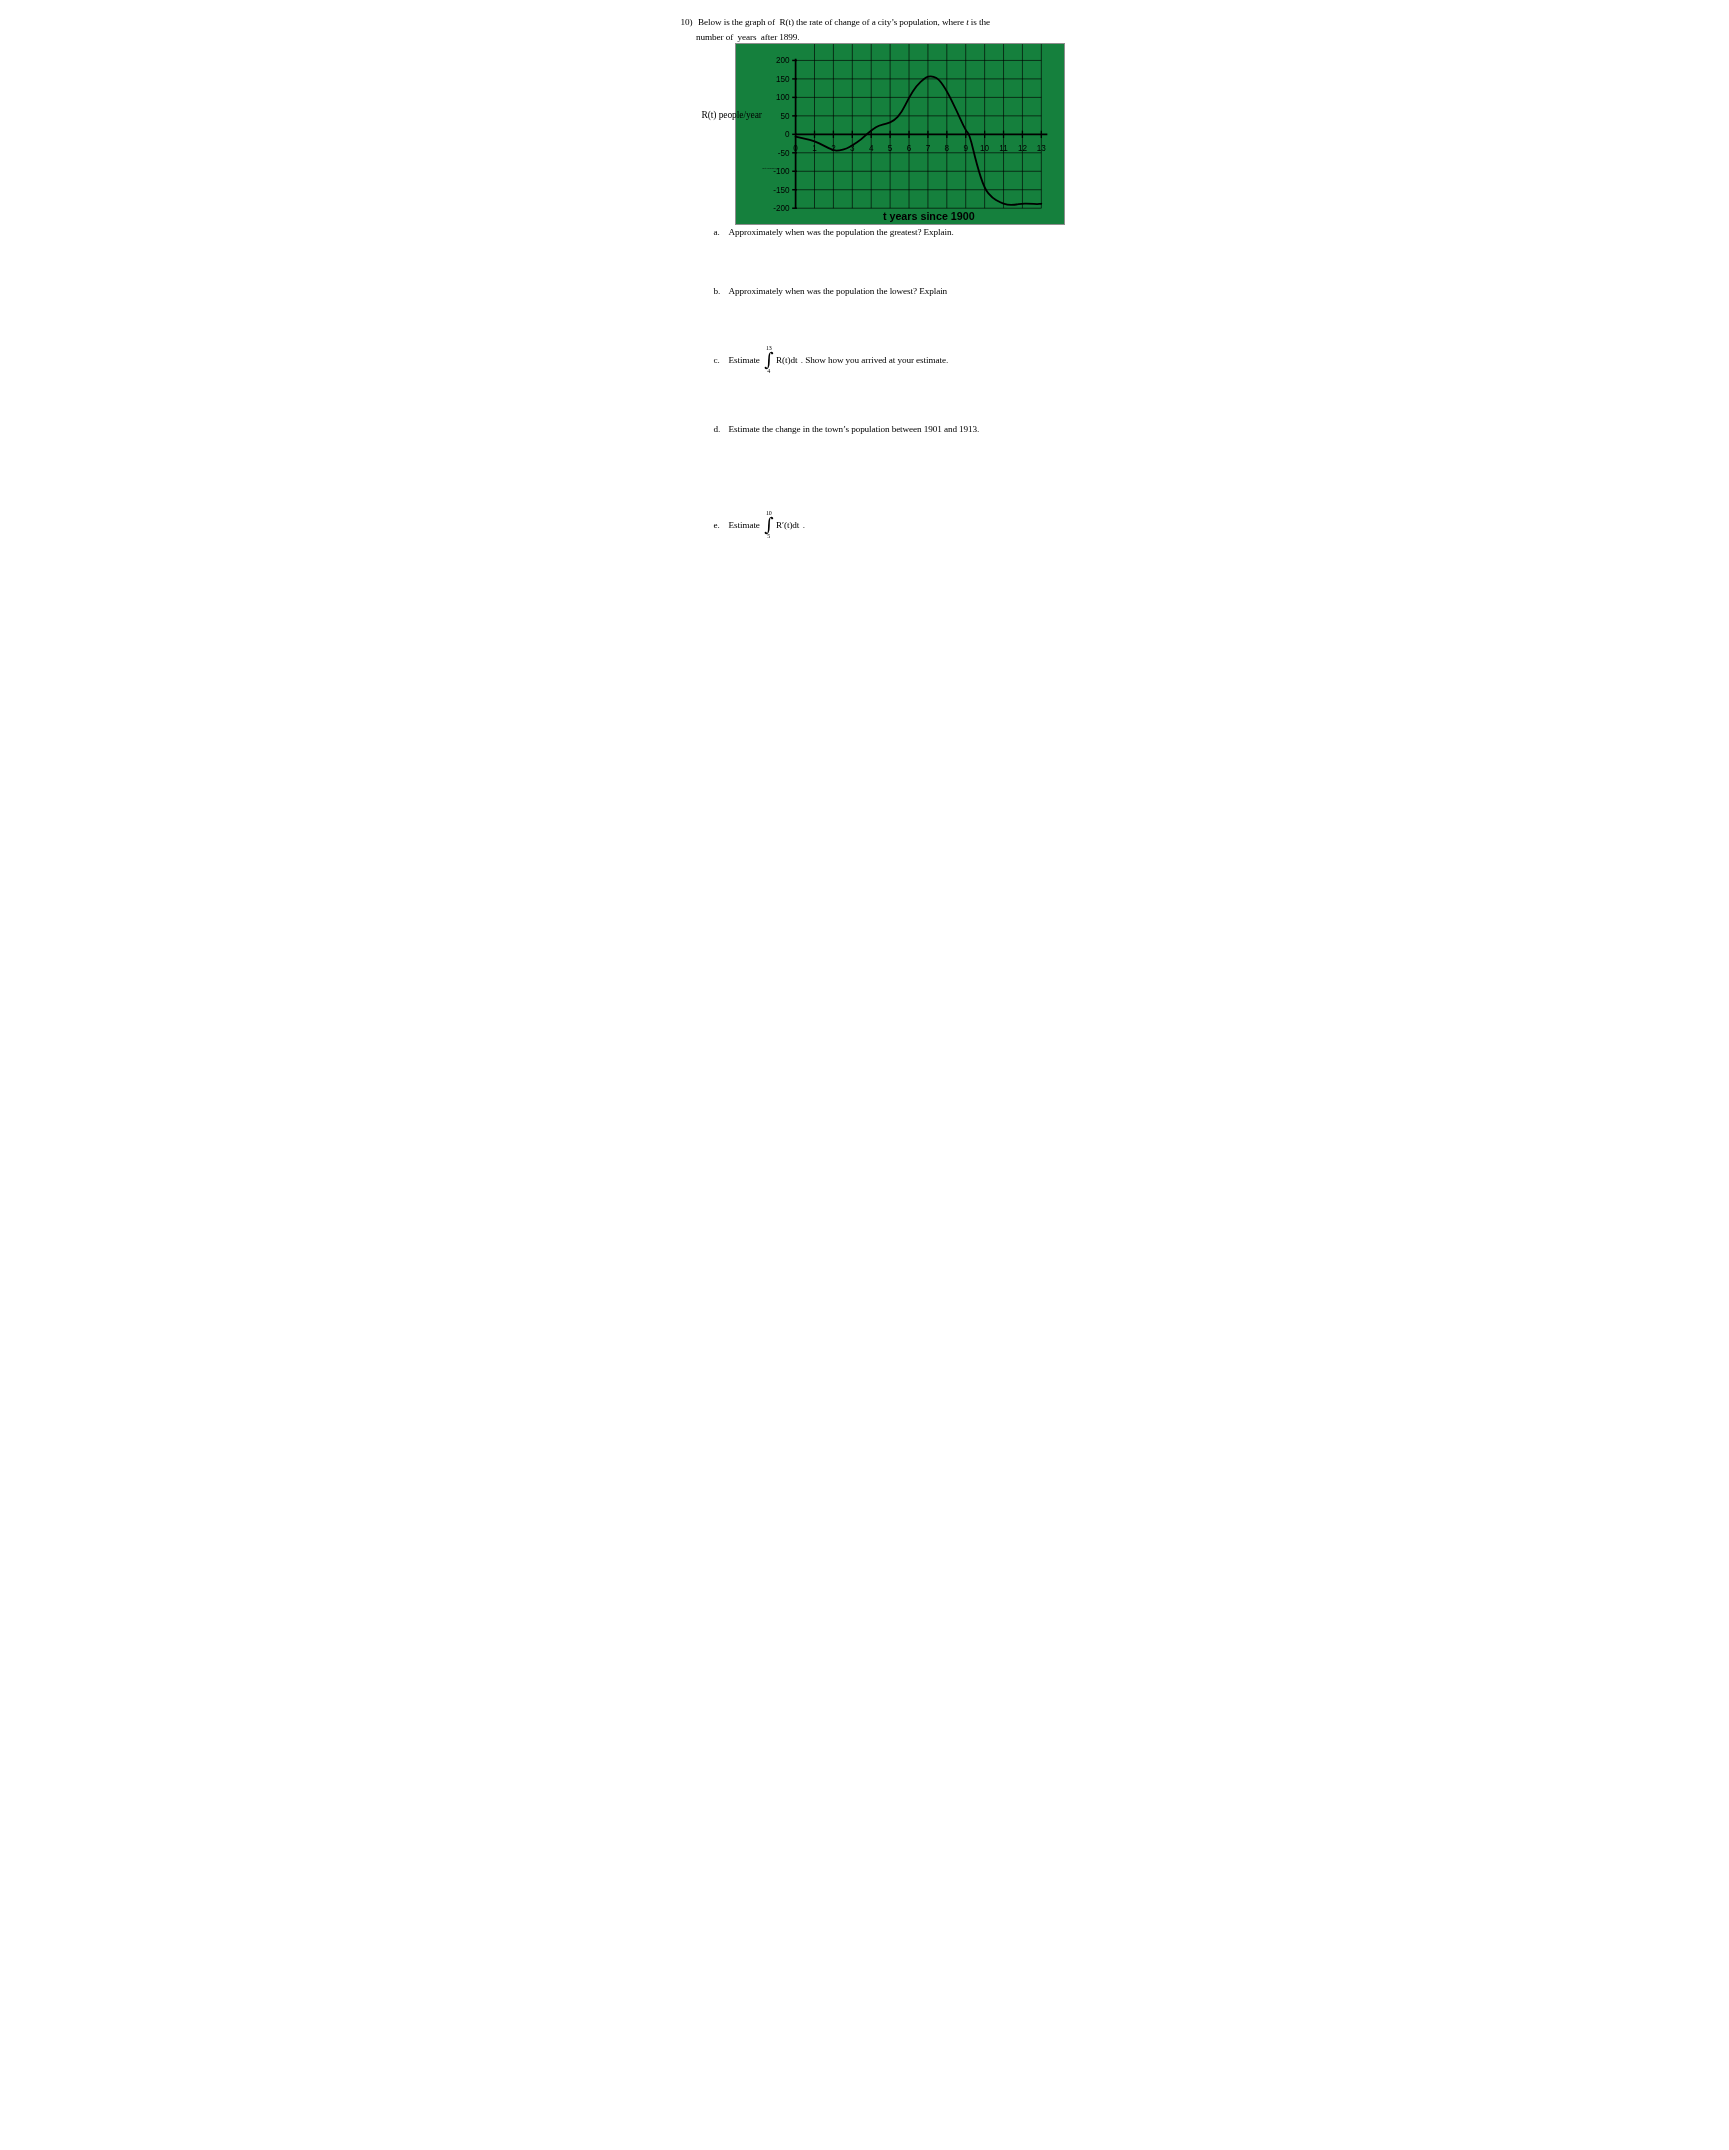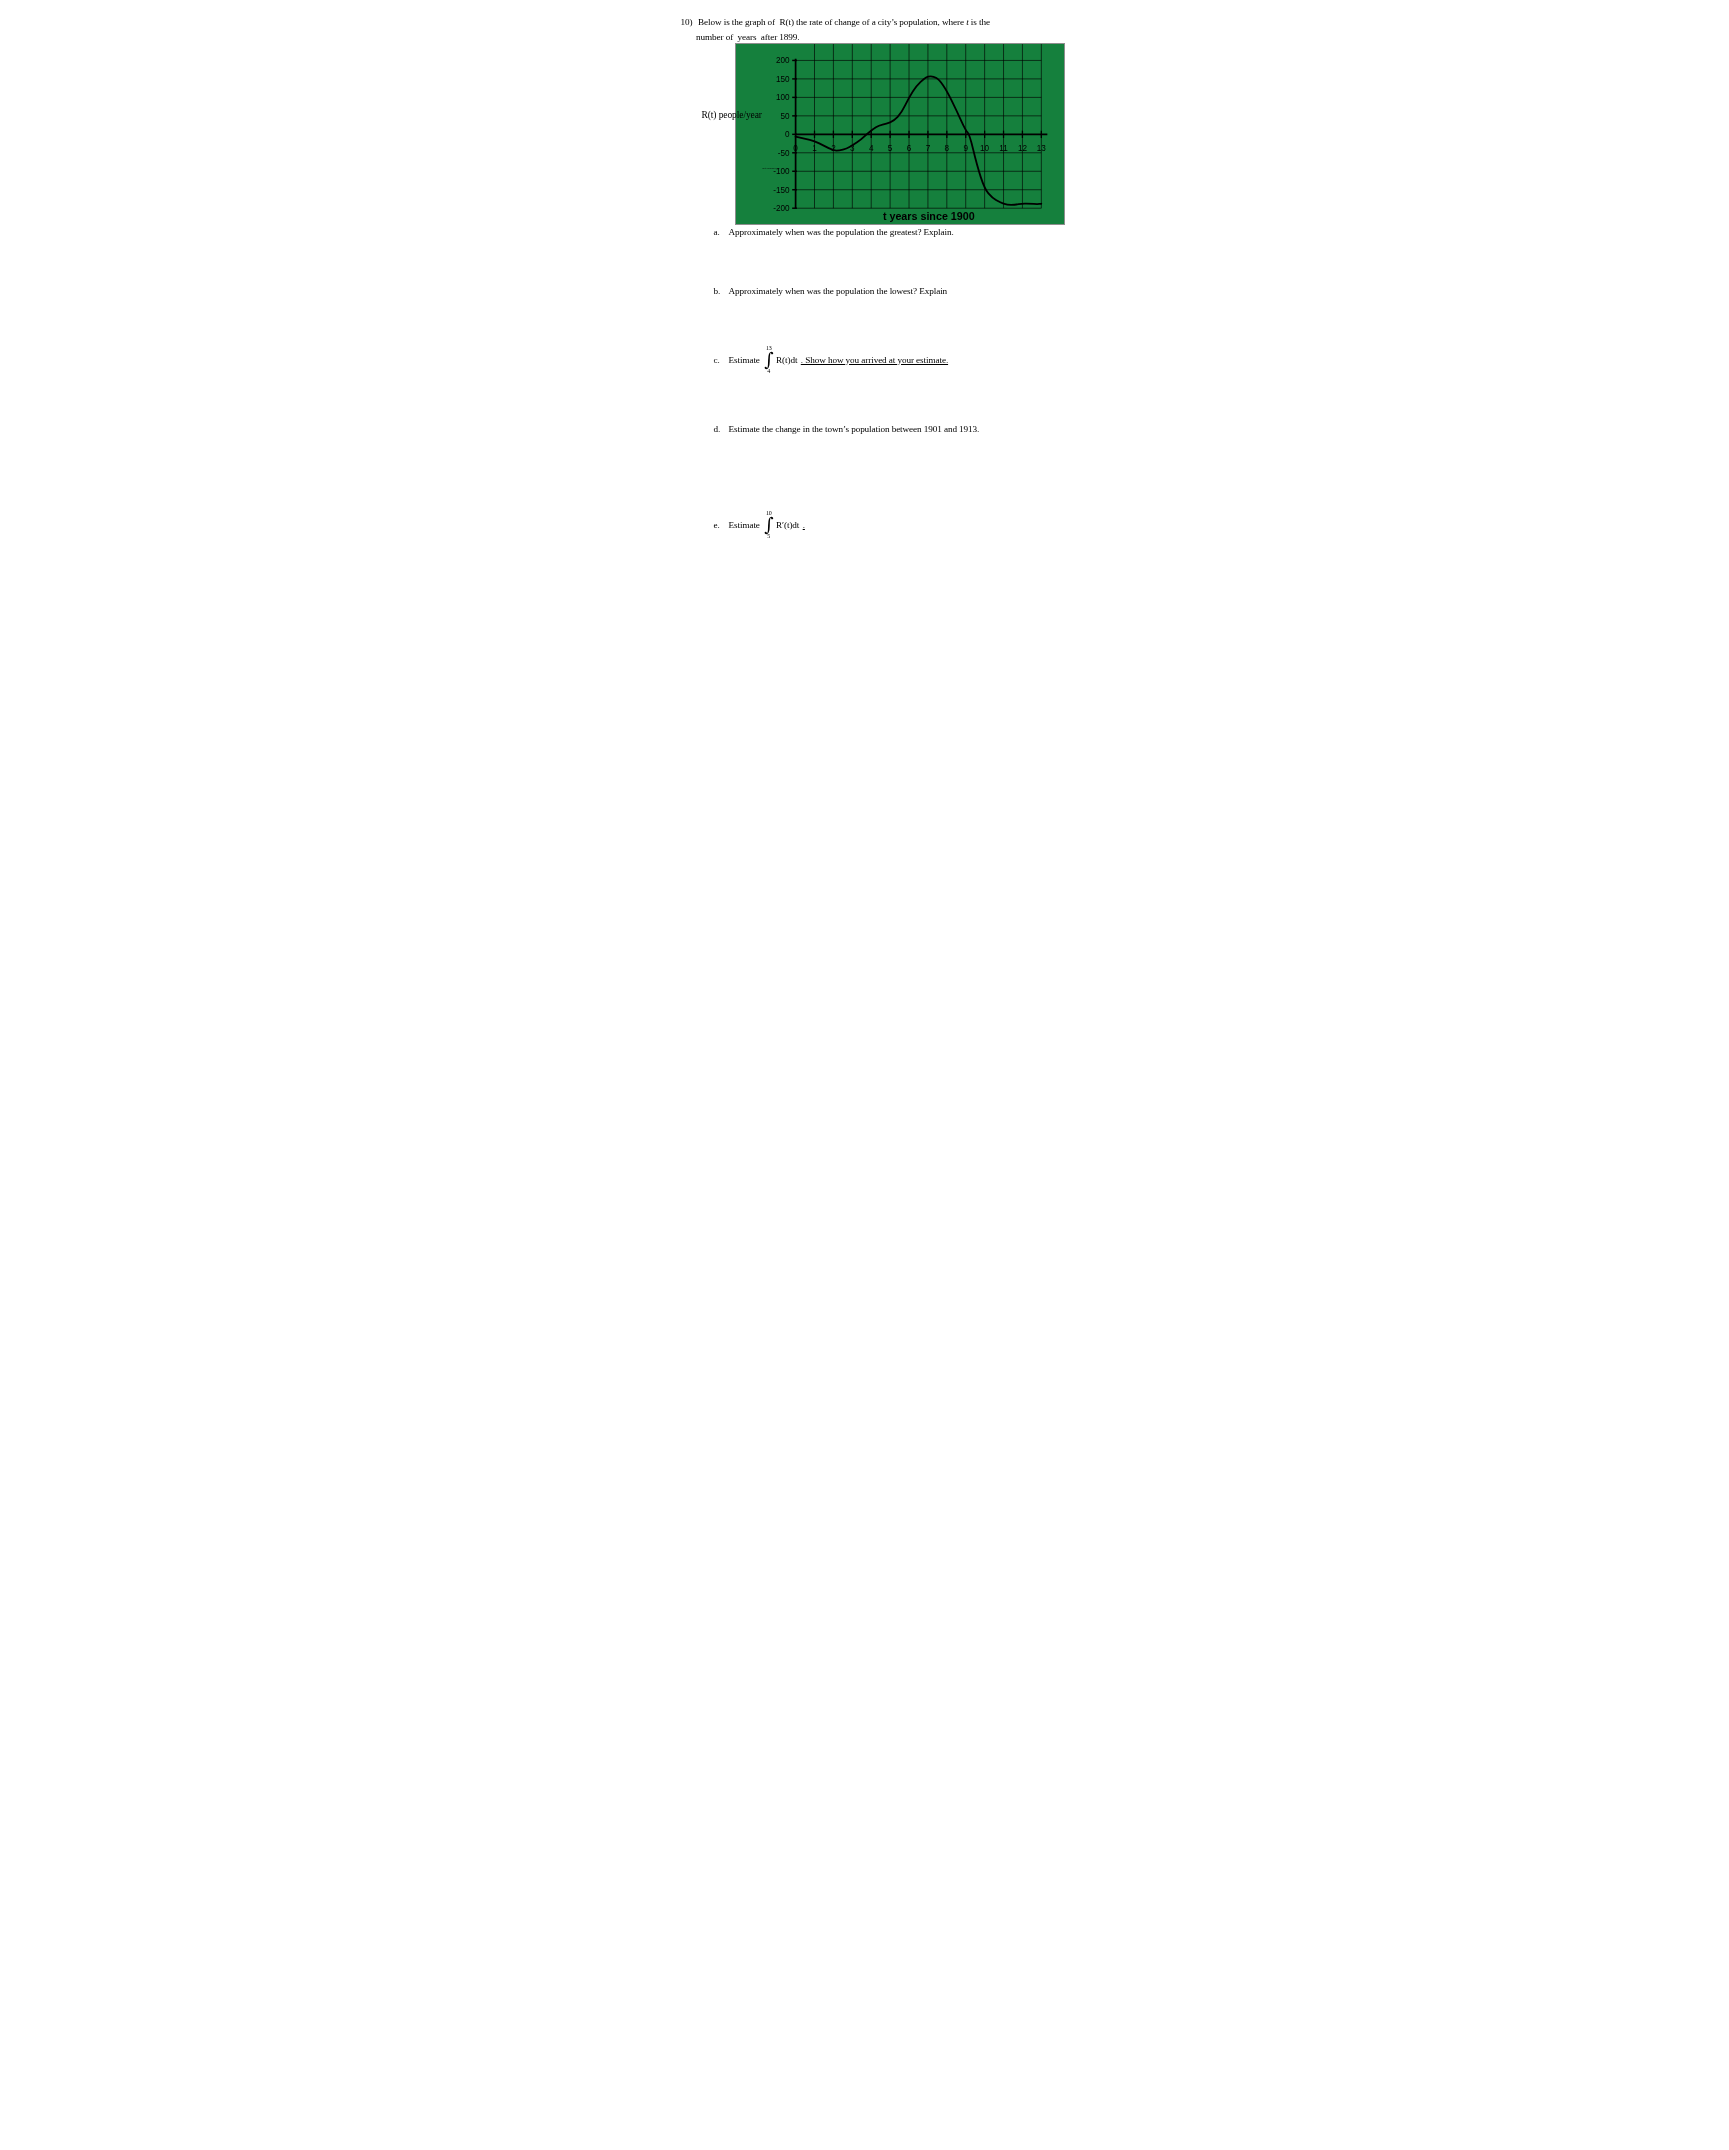--- a/index.html
+++ b/index.html
@@ -31,21 +31,21 @@
   }
   
   .question{position:absolute;left:65px;font-size:9.2px;letter-spacing:-0.1px;display:flex;align-items:baseline;}
   .q-label{flex:0 0 15px;}
   .q-int{position:absolute;left:65px;font-size:9.2px;letter-spacing:-0.1px;display:flex;align-items:center;}
   .q-int .q-label{flex:0 0 15px;}
   .integral{display:inline-flex;flex-direction:column;align-items:center;margin:0 2.6px 0 4.3px;}
   .int-limit{font-size:6px;line-height:6.5px;font-family:"Liberation Serif","DejaVu Serif",serif;}
   .int-glyph{font-family:"DejaVu Serif",serif;font-size:18px;line-height:17px;transform:scaleY(1.05);}
   .integrand{}
-  .q-post{margin-left:3.4px;text-decoration:underline;}
+  .q-post{margin-left:3.4px;}
   #q-a{top:227px;} #q-b{top:286px;} #q-c{top:344px;height:31px;} #q-d{top:424px;} #q-e{top:509px;height:31px;}
 </style>
 </head>
 <body>
 
 <div class="page">
 
   <div class="title">
     <div class="title-row1">
       <span class="title-num">10)</span>

